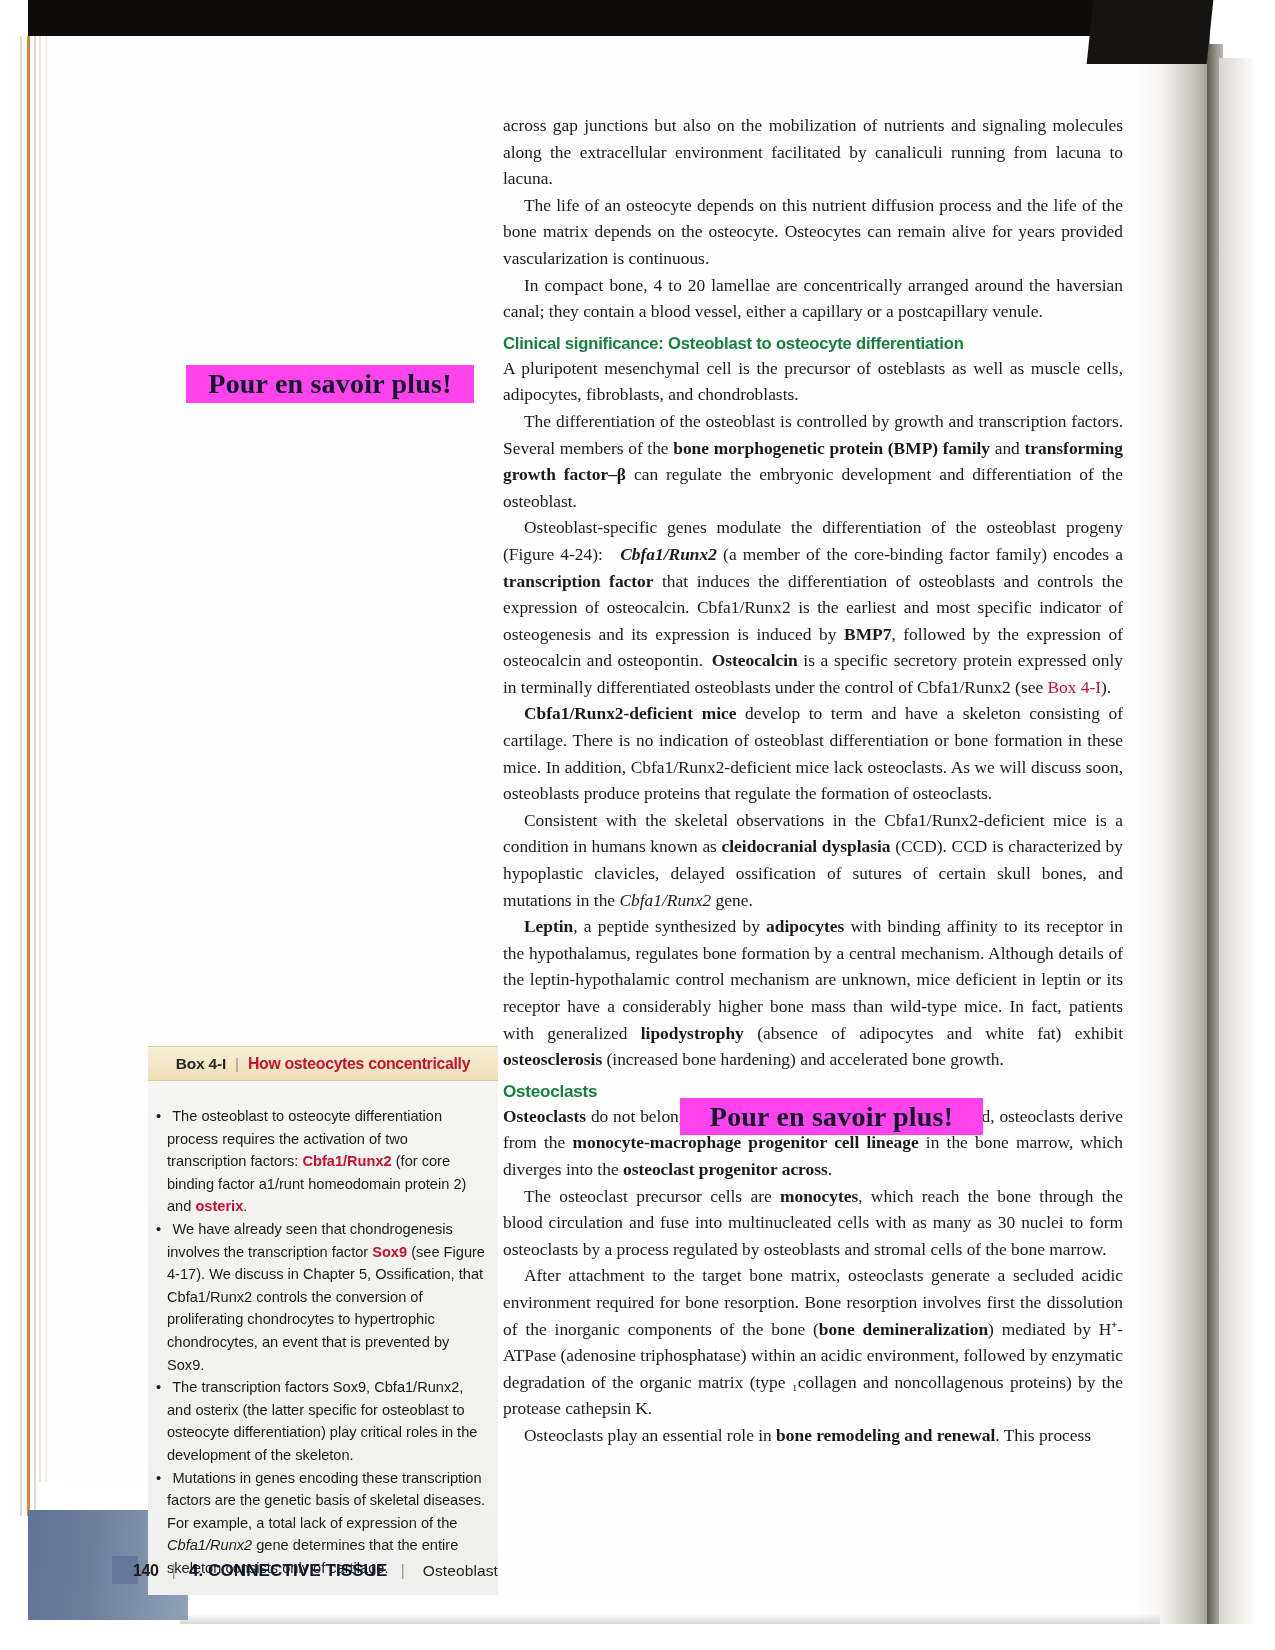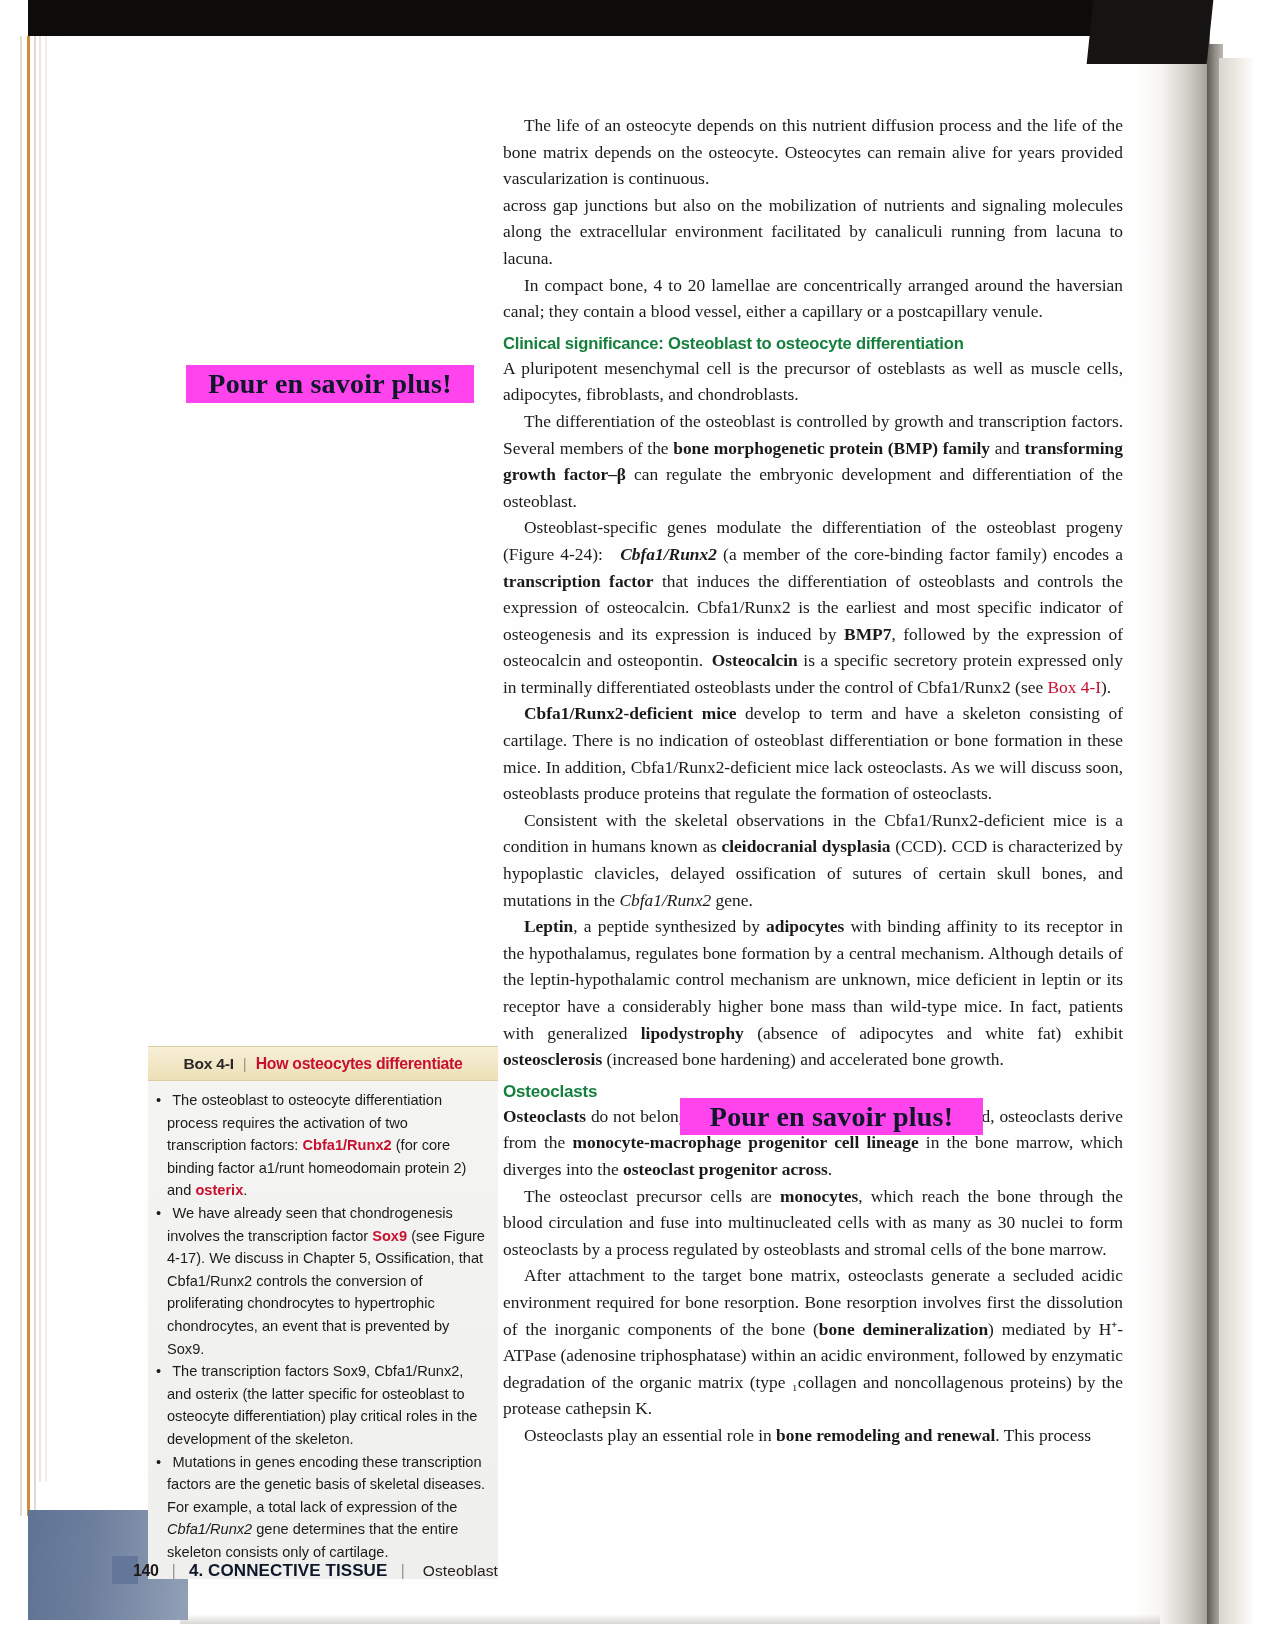--- a/index.html
+++ b/index.html
@@ -161,21 +161,21 @@
     letter-spacing: -0.2px;
   }
   .box-sep { color: #9a9488; font-size: 15px; }
   .box-title {
     font-size: 15.8px;
     font-weight: 700;
     color: #c8102e;
     letter-spacing: -0.3px;
   }
   .box-body {
-    padding: 8px 8px 16px 8px;
+    padding: 24px 8px 16px 8px;
     background: linear-gradient(180deg,#f4f4f2 0%, #efefed 100%);
   }
   .box-item {
     font-family: "Liberation Sans", sans-serif;
     font-size: 14.6px;
     line-height: 22.6px;
     color: #1d1b19;
     margin: 0 0 0 0;
     text-indent: -11px;
     padding-left: 11px;
@@ -266,34 +266,34 @@
   </div>
   <div class="scan-bottom-shadow"></div>
   <div class="scan-bottom-white"></div>
   <div class="scan-left-block2"></div>
   <div class="scan-left-block"></div>
 
   <div class="box">
     <div class="box-header">
       <span class="box-num">Box 4-I</span>
       <span class="box-sep">|</span>
-      <span class="box-title">How osteocytes differentiate</span>
+      <span class="box-title">How osteocytes concentrically</span>
     </div>
     <div class="box-body">
       <p class="box-item">•  The osteoblast to osteocyte differentiation process requires the activation of two transcription factors: <b>Cbfa1/Runx2</b> (for core binding factor a1/runt homeodomain protein 2) and <b>osterix</b>.</p>
       <p class="box-item">•  We have already seen that chondrogenesis involves the transcription factor <b>Sox9</b> (see Figure 4-17). We discuss in Chapter 5, Ossification, that Cbfa1/Runx2 controls the conversion of proliferating chondrocytes to hypertrophic chondrocytes, an event that is prevented by Sox9.</p>
       <p class="box-item">•  The transcription factors Sox9, Cbfa1/Runx2, and osterix (the latter specific for osteoblast to osteocyte differentiation) play critical roles in the development of the skeleton.</p>
       <p class="box-item">•  Mutations in genes encoding these transcription factors are the genetic basis of skeletal diseases. For example, a total lack of expression of the <i>Cbfa1/Runx2</i> gene determines that the entire skeleton consists only of cartilage.</p>
     </div>
   </div>
 
   <div class="col-right">
 
+    <p class="body-p noindent">across gap junctions but also on the mobilization of nutrients and signaling molecules along the extracellular environment facilitated by canaliculi running from lacuna to lacuna.</p>
     <p class="body-p">The life of an osteocyte depends on this nutrient diffusion process and the life of the bone matrix depends on the osteocyte. Osteocytes can remain alive for years provided vascularization is continuous.</p>
-    <p class="body-p noindent">across gap junctions but also on the mobilization of nutrients and signaling molecules along the extracellular environment facilitated by canaliculi running from lacuna to lacuna.</p>
     <p class="body-p">In compact bone, 4 to 20 lamellae are concentrically arranged around the haversian canal; they contain a blood vessel, either a capillary or a postcapillary venule.</p>
 
     <div class="sec-head">Clinical significance: Osteoblast to osteocyte differentiation</div>
 
     <p class="body-p noindent">A pluripotent mesenchymal cell is the precursor of osteblasts as well as muscle cells, adipocytes, fibroblasts, and chondroblasts.</p>
     <p class="body-p">The differentiation of the osteoblast is controlled by growth and transcription factors. Several members of the <b>bone morphogenetic protein (BMP) family</b> and <b>transforming growth factor–β</b> can regulate the embryonic development and differentiation of the osteoblast.</p>
     <p class="body-p">Osteoblast-specific genes modulate the differentiation of the osteoblast progeny (Figure 4-24): <span class="bi">Cbfa1/Runx2</span> (a member of the core-binding factor family) encodes a <b>transcription factor</b> that induces the differentiation of osteoblasts and controls the expression of osteocalcin. Cbfa1/Runx2 is the earliest and most specific indicator of osteogenesis and its expression is induced by <b>BMP7</b>, followed by the expression of osteocalcin and osteopontin. <b>Osteocalcin</b> is a specific secretory protein expressed only in terminally differentiated osteoblasts under the control of Cbfa1/Runx2 (see <span class="xref">Box 4-I</span>).</p>
     <p class="body-p"><b>Cbfa1/Runx2-deficient mice</b> develop to term and have a skeleton consisting of cartilage. There is no indication of osteoblast differentiation or bone formation in these mice. In addition, Cbfa1/Runx2-deficient mice lack osteoclasts. As we will discuss soon, osteoblasts produce proteins that regulate the formation of osteoclasts.</p>
     <p class="body-p">Consistent with the skeletal observations in the Cbfa1/Runx2-deficient mice is a condition in humans known as <b>cleidocranial dysplasia</b> (CCD). CCD is characterized by hypoplastic clavicles, delayed ossification of sutures of certain skull bones, and mutations in the <i>Cbfa1/Runx2</i> gene.</p>
     <p class="body-p"><b>Leptin</b>, a peptide synthesized by <b>adipocytes</b> with binding affinity to its receptor in the hypothalamus, regulates bone formation by a central mechanism. Although details of the leptin-hypothalamic control mechanism are unknown, mice deficient in leptin or its receptor have a considerably higher bone mass than wild-type mice. In fact, patients with generalized <b>lipodystrophy</b> (absence of adipocytes and white fat) exhibit <b>osteosclerosis</b> (increased bone hardening) and accelerated bone growth.</p>

